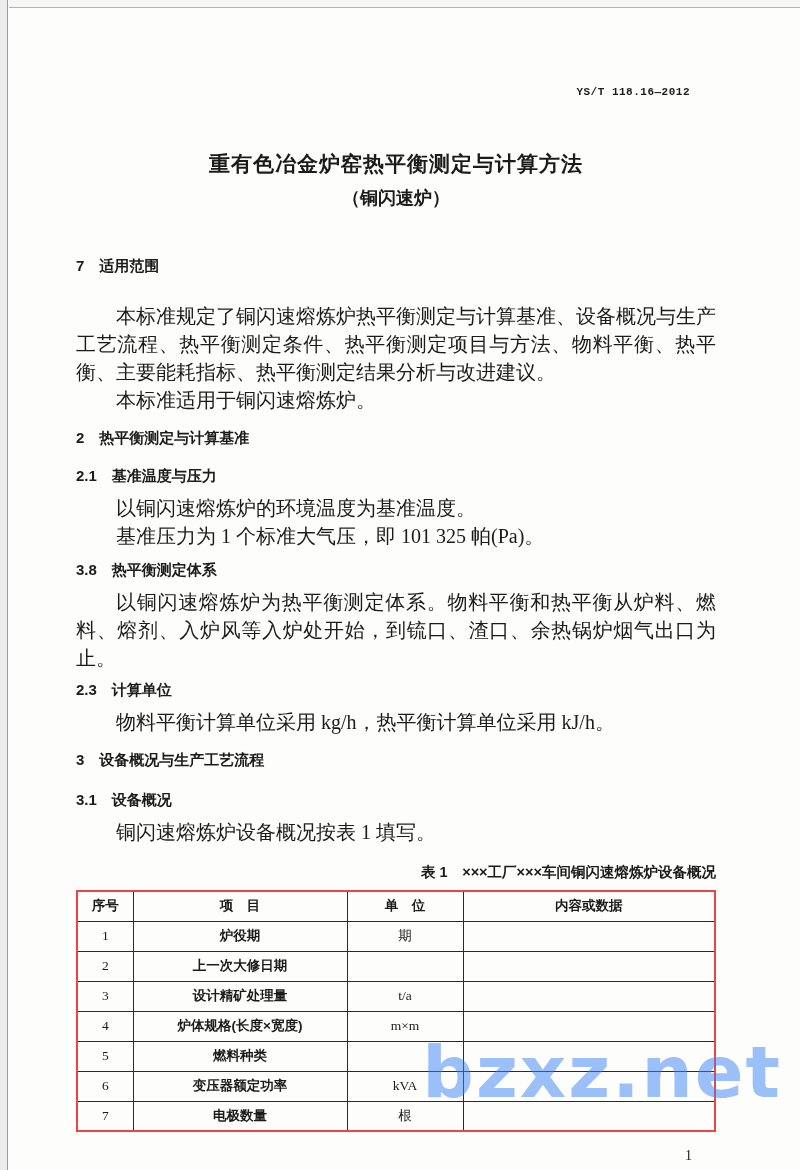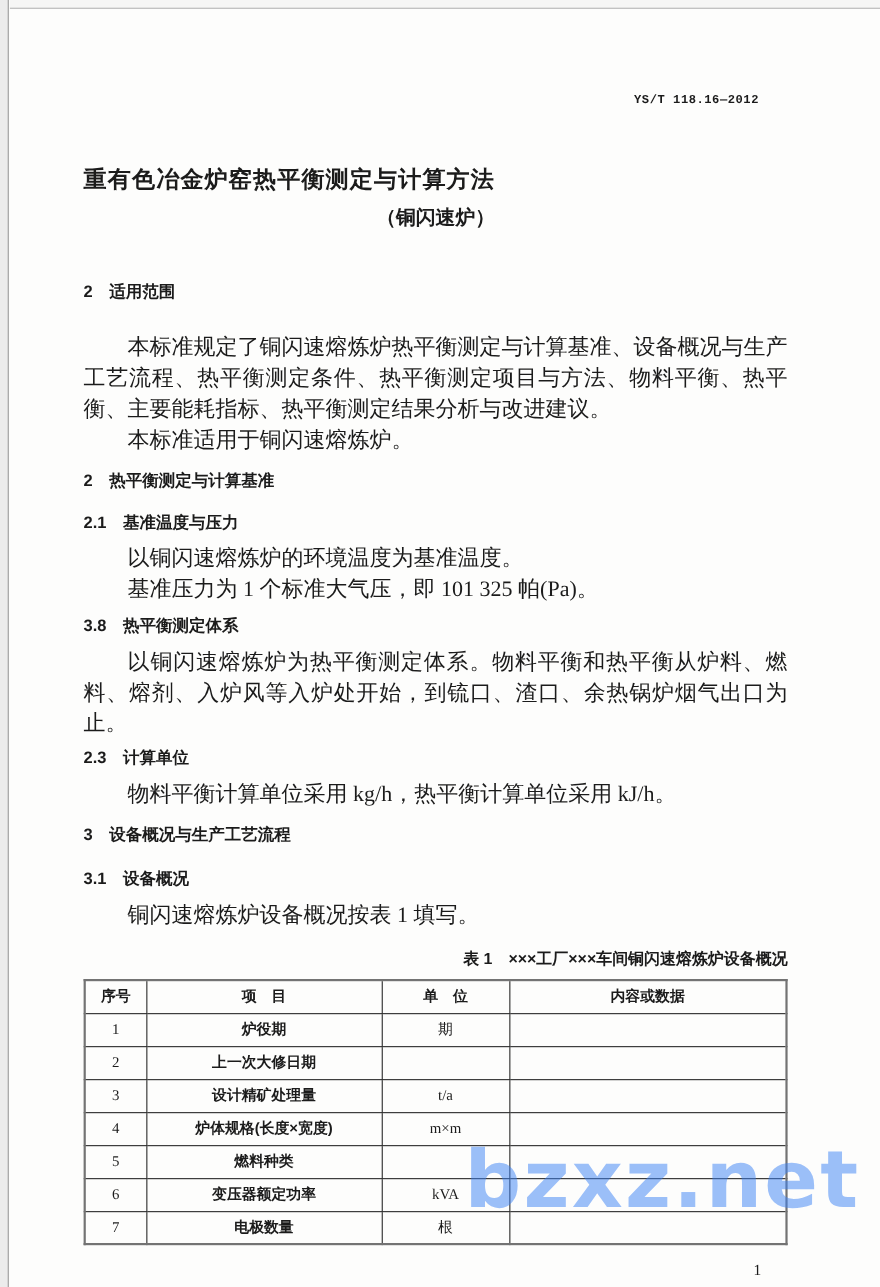--- a/index.html
+++ b/index.html
@@ -41,20 +41,21 @@
   }
 
   .content {
     position: absolute;
     top: 0; left: 76px;
     width: 640px;
   }
 
   .doc-title {
     margin-top: 150px;
+    text-align: center;
     font-family: "Liberation Sans", "DejaVu Sans", sans-serif;
     font-weight: bold;
     font-size: 21px;
     line-height: 28px;
     letter-spacing: 1px;
   }
   .doc-subtitle {
     margin-top: 8px;
     text-align: center;
     font-family: "Liberation Sans", "DejaVu Sans", sans-serif;
@@ -92,21 +93,21 @@
     font-family: "Liberation Sans", "DejaVu Sans", sans-serif;
     font-weight: bold;
     font-size: 14.5px;
     line-height: 20px;
   }
 
   table.t1 {
     margin-top: 8px;
     width: 100%;
     border-collapse: collapse;
-    border: 2px solid #737373;
+    border: 2px solid #ef4444;
   }
   table.t1 th, table.t1 td {
     border: 1px solid #2a2a2a;
     height: 30px;
     text-align: center;
     vertical-align: middle;
     padding: 0 6px;
     font-size: 13.5px;
   }
   table.t1 th {
@@ -149,21 +150,21 @@
   <div class="scan-edge-left"></div>
   <div class="scan-edge-top"></div>
 
   <div class="std-number">YS/T 118.16—2012</div>
 
   <div class="content">
 
     <div class="doc-title">重有色冶金炉窑热平衡测定与计算方法</div>
     <div class="doc-subtitle">（铜闪速炉）</div>
 
-    <div class="hd mt46">2　适用范围</div>
+    <div class="hd mt46">7　适用范围</div>
     <p class="body-p mt26">本标准规定了铜闪速熔炼炉热平衡测定与计算基准、设备概况与生产工艺流程、热平衡测定条件、热平衡测定项目与方法、物料平衡、热平衡、主要能耗指标、热平衡测定结果分析与改进建议。</p>
     <p class="body-p mt0">本标准适用于铜闪速熔炼炉。</p>
 
     <div class="hd mt14">2　热平衡测定与计算基准</div>
 
     <div class="hd mt18">2.1　基准温度与压力</div>
     <p class="body-p mt8">以铜闪速熔炼炉的环境温度为基准温度。</p>
     <p class="body-p mt0">基准压力为 1 个标准大气压，即 101 325 帕(Pa)。</p>
 
     <div class="hd mt10">3.8　热平衡测定体系</div>

